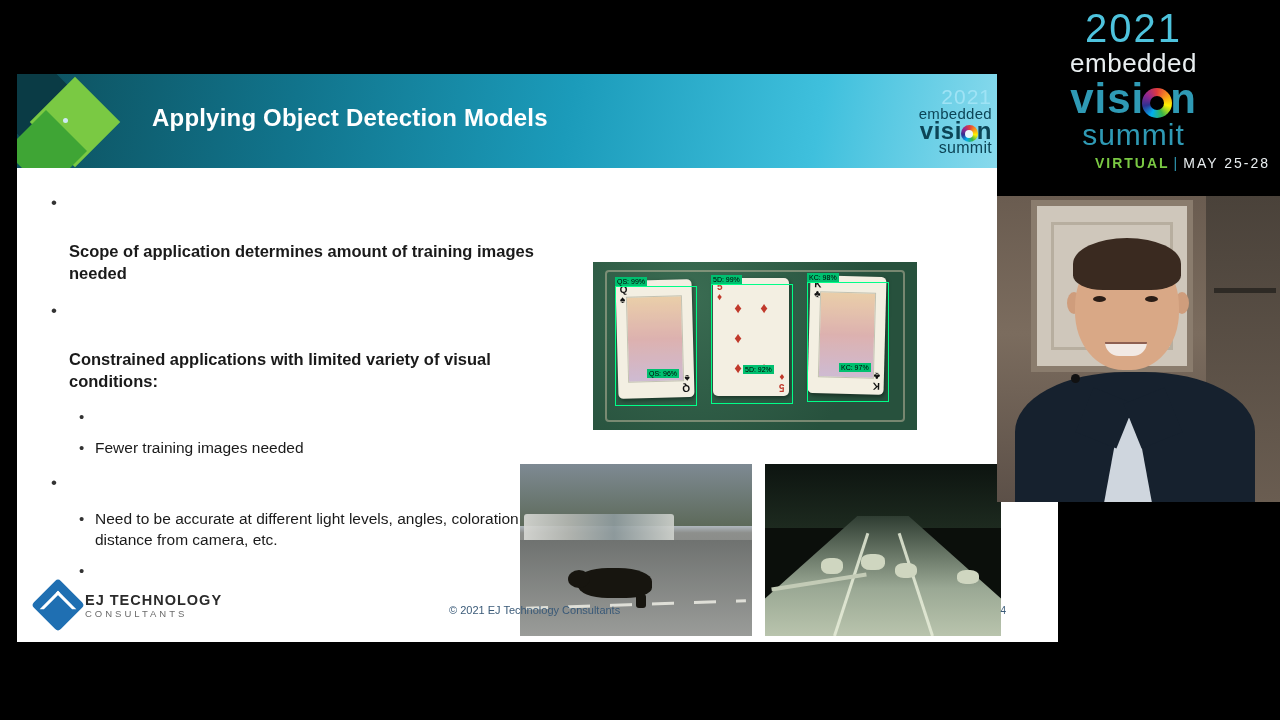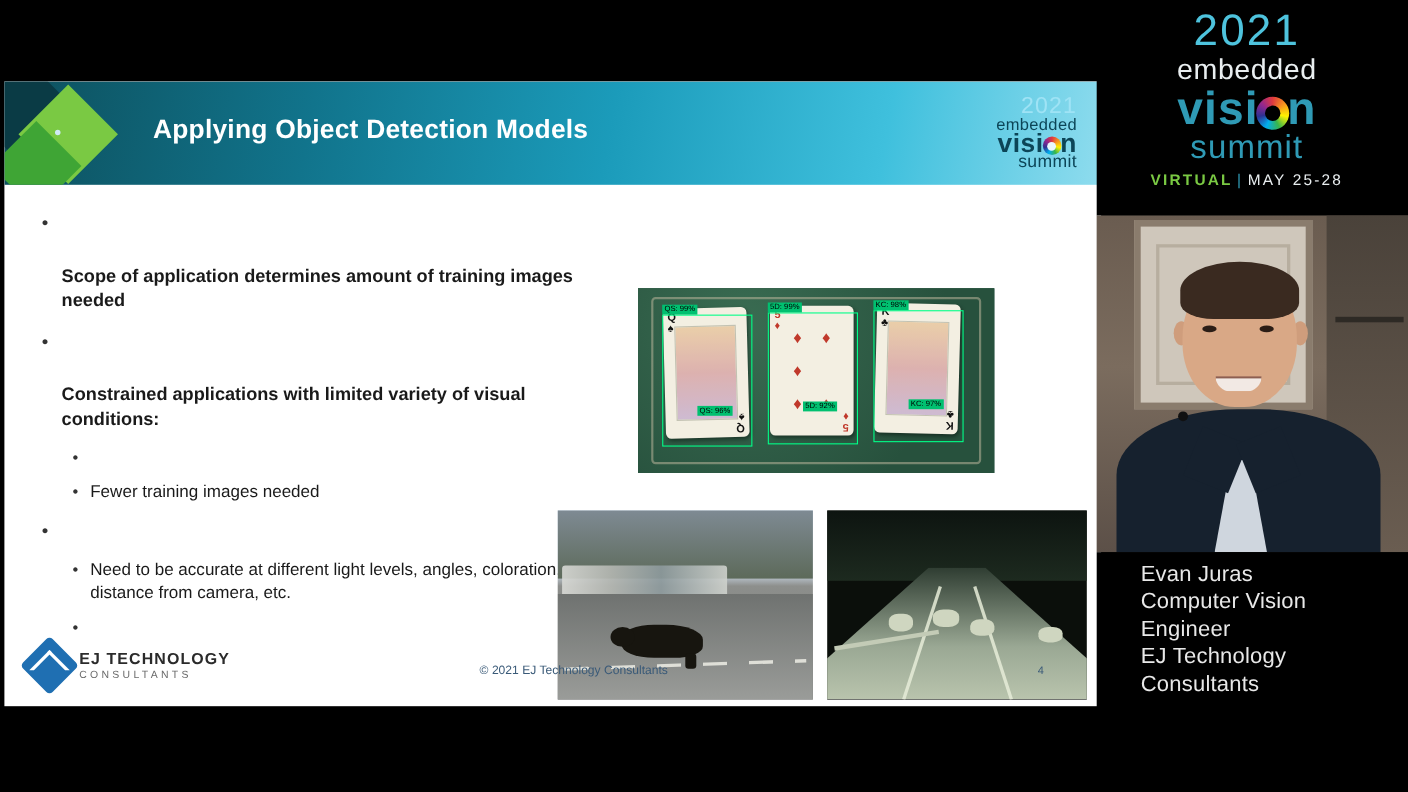--- a/index.html
+++ b/index.html
@@ -15,26 +15,27 @@
   .stage {
     position: relative;
     width: 1280px;
     height: 720px;
     background: #000;
   }
 
   
   .slide {
     position: absolute;
-    left: 4px;
+    left: 17px;
     top: 74px;
     width: 997px;
     height: 568px;
     background: #ffffff;
     overflow: hidden;
+    padding-left: 44px;
   }
 
   .slide-header {
     position: absolute;
     left: 0;
     top: 0;
     width: 997px;
     height: 94px;
     background: linear-gradient(100deg, #0d4f5c 0%, #11748c 28%, #1b9bba 55%, #3fc0dd 80%, #8fdcee 100%);
     overflow: hidden;
@@ -484,20 +485,21 @@
   .rt-summit {
     font-size: 30px;
     color: #2f9ab5;
     letter-spacing: 1px;
     margin-top: 0px;
   }
   .rt-virtual {
     margin-top: 6px;
     font-size: 14px;
     letter-spacing: 2px;
+    text-align: right;
   }
   .rt-virtual .v {
     color: #7ac943;
     font-weight: bold;
   }
   .rt-virtual .bar {
     color: #2f9ab5;
     margin: 0 4px;
   }
   .rt-virtual .d {
@@ -796,21 +798,14 @@
     <div class="wc-ear-l"></div>
     <div class="wc-ear-r"></div>
     <div class="wc-head"></div>
     <div class="wc-hair"></div>
     <div class="wc-eye l"></div>
     <div class="wc-eye r"></div>
     <div class="wc-mouth"></div>
     <div class="wc-mic"></div>
   </div>
 
-  <div class="speaker">
-    <div>Evan Juras</div>
-    <div>Computer Vision</div>
-    <div>Engineer</div>
-    <div>EJ Technology</div>
-    <div>Consultants</div>
-  </div>
 
 </div>
 
 </body></html>

